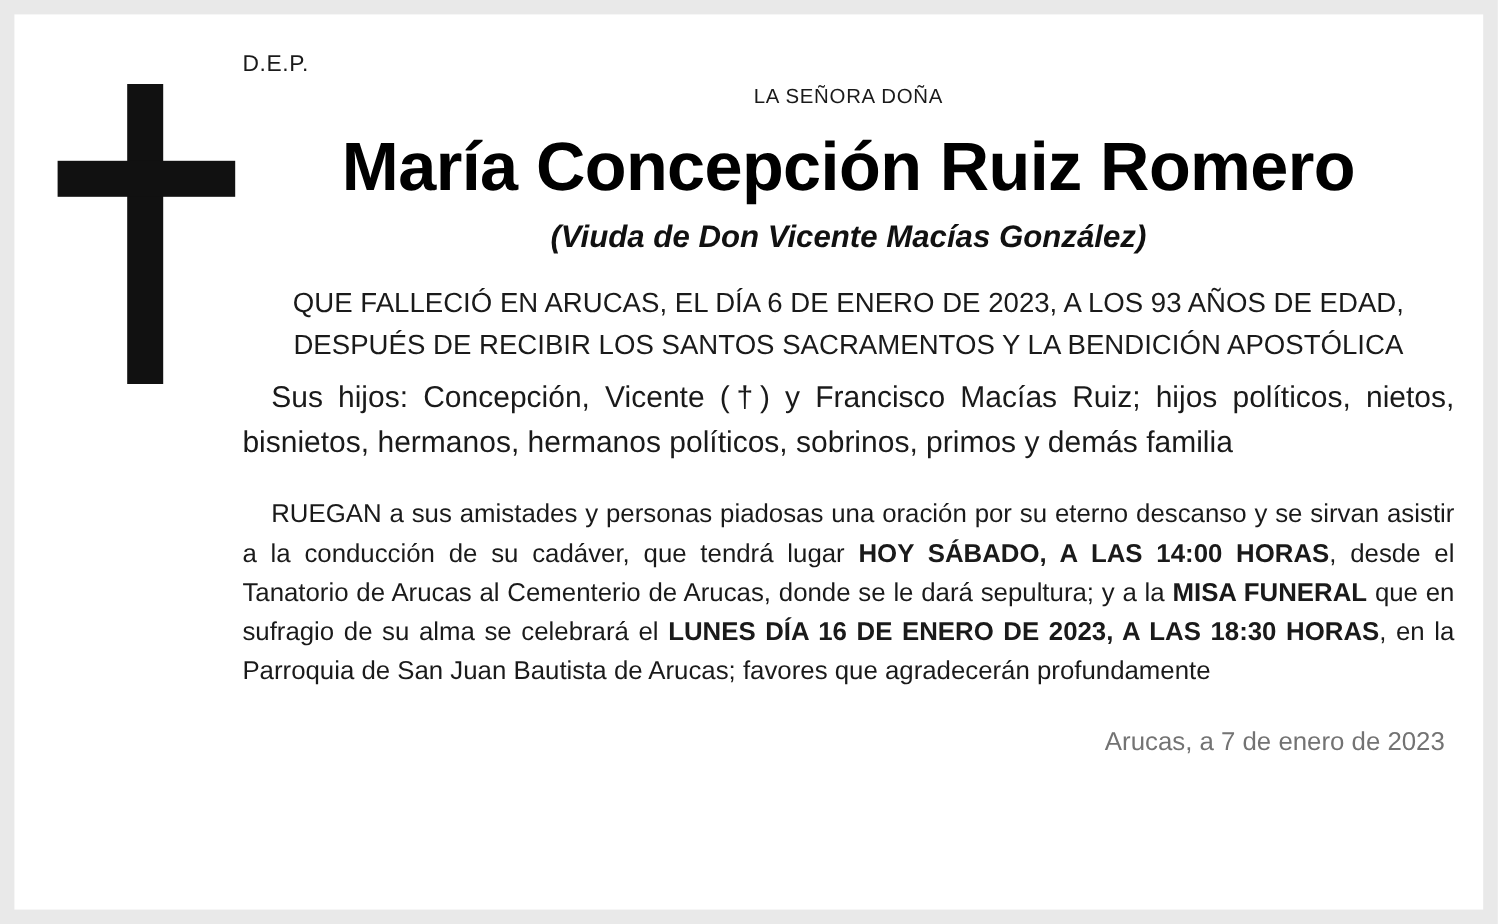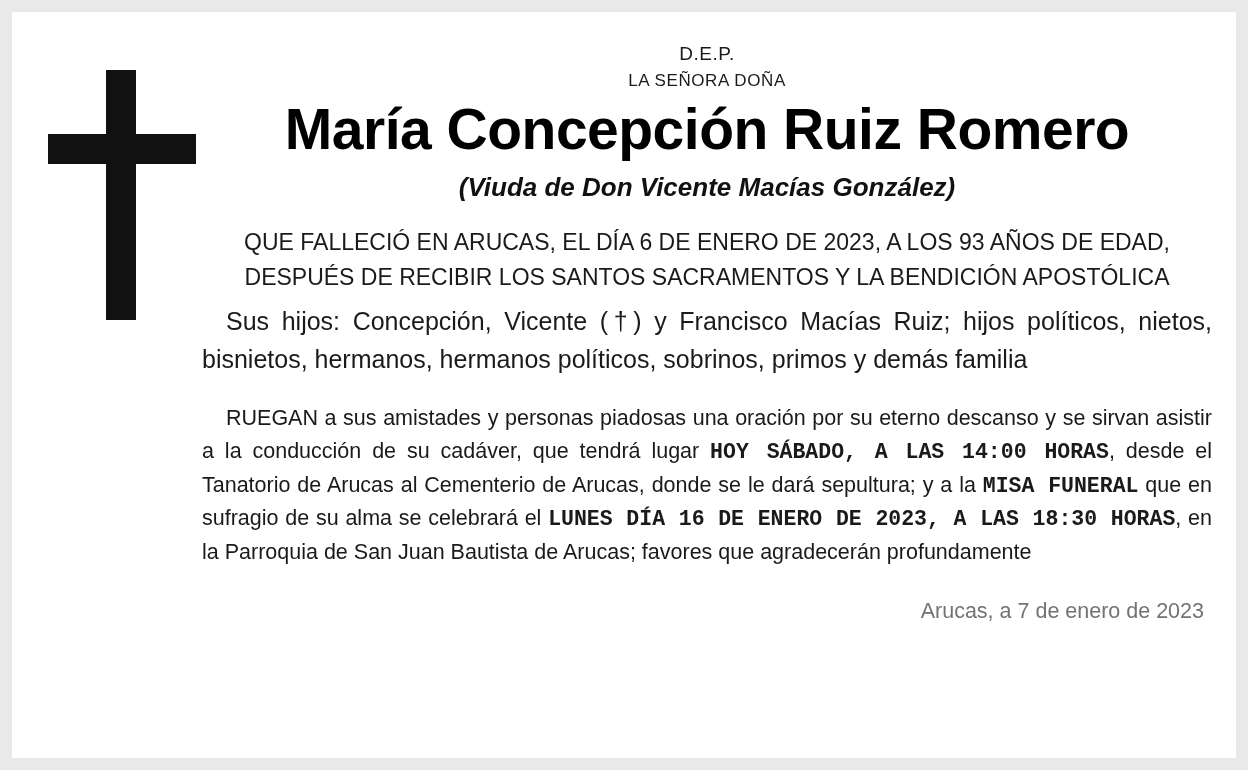--- a/index.html
+++ b/index.html
@@ -45,42 +45,41 @@
     height: 30px;
     background: #111111;
   }
   .content {
     position: absolute;
     left: 190px;
     top: 28px;
     width: 1010px;
   }
   .dep {
-    text-align: center;
     font-size: 19px;
     color: #1a1a1a;
     letter-spacing: 0.5px;
     line-height: 1.45;
   }
   .senora {
     text-align: center;
     font-size: 17px;
     color: #1a1a1a;
     letter-spacing: 0.6px;
     line-height: 1.35;
     margin-top: 2px;
   }
   .name {
     text-align: center;
     font-size: 57px;
     font-weight: bold;
     color: #000000;
     letter-spacing: -0.5px;
     line-height: 1.12;
-    margin-top: 6px;
+    margin-top: 16px;
     white-space: nowrap;
   }
   .widow {
     text-align: center;
     font-size: 26px;
     font-weight: bold;
     color: #111111;
     margin-top: 10px;
     font-style: italic;
   }
@@ -101,21 +100,21 @@
     text-indent: 24px;
   }
   .plea {
     font-size: 21.5px;
     color: #1a1a1a;
     line-height: 1.52;
     margin-top: 24px;
     text-align: justify;
     text-indent: 24px;
   }
-  .plea b { font-weight: bold; font-family: Liberation Mono, monospace; }
+  .plea b { font-weight: bold; }
   .place-date {
     font-size: 21.5px;
     color: #737373;
     text-align: right;
     margin-top: 30px;
     padding-right: 8px;
   }
 </style>
 </head>
 <body>

